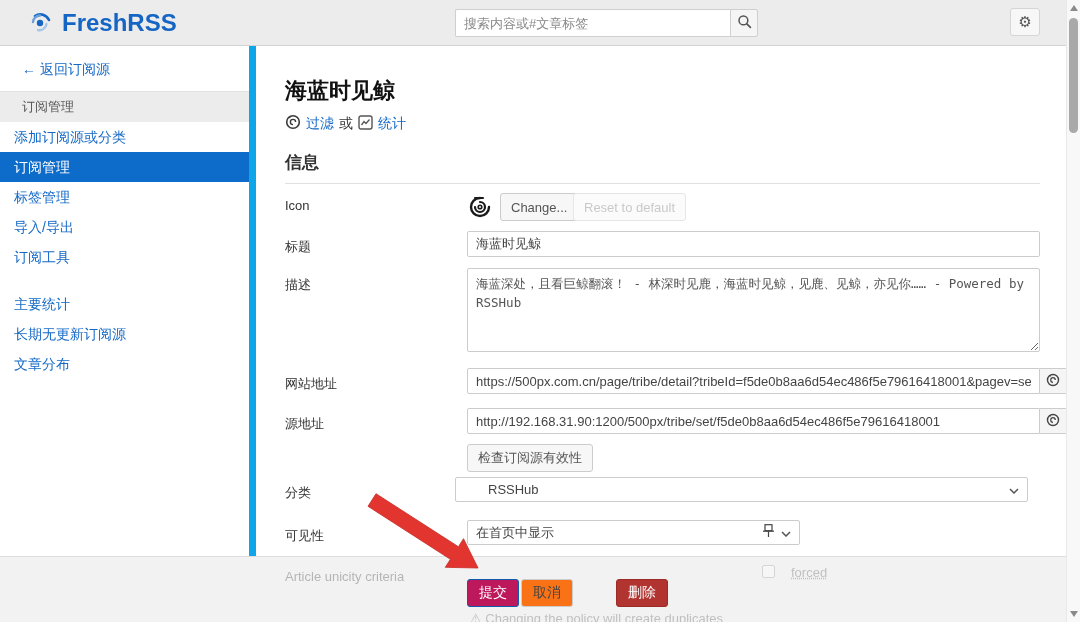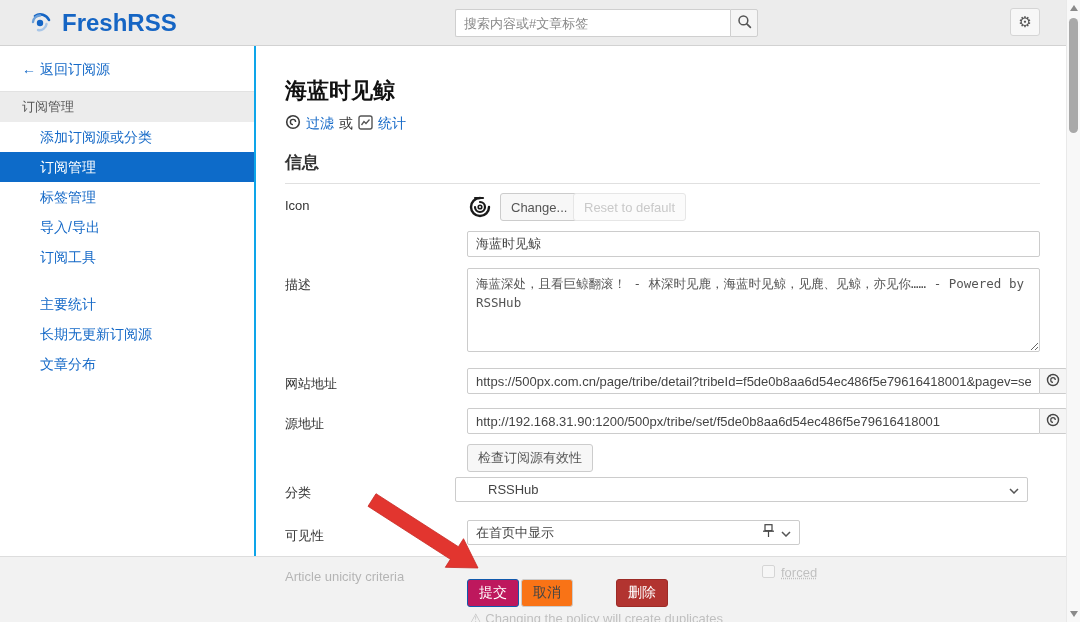--- a/index.html
+++ b/index.html
@@ -10,24 +10,24 @@
   .header { position:absolute; left:0; top:0; width:1066px; height:46px; background:#ececec; border-bottom:1px solid #d2d2d2; z-index:5; }
   .logo { position:absolute; left:28px; top:7px; display:flex; align-items:center; gap:6px; cursor:pointer; }
   .logo-text { font-size:24px; font-weight:bold; color:#1565c4; letter-spacing:0; }
   .search-wrap { position:absolute; left:455px; top:9px; display:flex; }
   .search-input { width:275px; height:28px; border:1px solid #cfcfcf; border-right:none; background:#fff; padding:0 8px; font-size:13px; color:#333; outline:none; border-radius:2px 0 0 2px; }
   .search-input::placeholder { color:#888; }
   .search-btn { width:28px; height:28px; border:1px solid #cfcfcf; background:#f5f5f5; border-radius:0 2px 2px 0; display:flex; align-items:center; justify-content:center; cursor:pointer; }
   .gear-btn { position:absolute; left:1010px; top:8px; width:30px; height:28px; border:1px solid #d5d5d5; background:#f7f7f7; border-radius:3px; display:flex; align-items:center; justify-content:center; font-size:15px; color:#555; cursor:pointer; }
 
   
-  .sidebar { position:absolute; left:0; top:46px; width:256px; height:576px; background:#fff; border-right:2px solid #0ea5e9; }
+  .sidebar { position:absolute; left:0; top:46px; width:256px; height:576px; background:#fff; border-right:7px solid #0ea5e9; }
   .back-link { display:block; height:46px; line-height:46px; padding-left:22px; color:#1569c7; font-size:14px; border-bottom:1px solid #e2e2e2; cursor:pointer; text-decoration:none; }
   .side-sec { height:30px; line-height:30px; padding-left:22px; background:#ececec; color:#555; font-size:13px; }
-  .side-item { height:30px; line-height:30px; padding-left:40px; color:#1569c7; font-size:14px; cursor:pointer; }
+  .side-item { height:30px; line-height:30px; padding-left:14px; color:#1569c7; font-size:14px; cursor:pointer; }
   .side-item.active { background:#0d6bc9; color:#fff; }
   .side-gap { height:17px; }
 
   
   .main { position:absolute; left:257px; top:46px; width:809px; height:576px; background:#fff; }
   .feed-title { position:absolute; left:28px; top:30px; font-size:22px; font-weight:bold; color:#111; }
   .subnav { position:absolute; left:28px; top:68px; display:flex; align-items:center; gap:5px; font-size:14px; }
   .subnav a { color:#1569c7; text-decoration:none; cursor:pointer; }
   .subnav .or { color:#333; }
   .sec-title { position:absolute; left:28px; top:105px; width:755px; font-size:17px; color:#333; padding-bottom:9px; border-bottom:1px solid #e0e0e0; }
@@ -140,20 +140,21 @@
     <svg width="26" height="26" viewBox="0 0 26 26">
       <path d="M13 4 a 9 9 0 1 0 9 9" fill="none" stroke="#1a1a1a" stroke-width="2.4" stroke-linecap="round"></path>
       <path d="M13 8 a 5 5 0 1 1 -5 5" fill="none" stroke="#1a1a1a" stroke-width="2.2" stroke-linecap="round"></path>
       <circle cx="13" cy="13" r="1.8" fill="none" stroke="#1a1a1a" stroke-width="1.6"></circle>
       <path d="M8 4 h8" stroke="#1a1a1a" stroke-width="2.2" stroke-linecap="round"></path>
     </svg>
   </span>
   <button class="btn" style="position:absolute; left:243px; top:147px;">Change...</button>
   <button class="btn disabled" style="position:absolute; left:316px; top:147px;">Reset to default</button>
 
+  <div class="form-label" style="left:28px; top:192px;">标题</div>
   <input class="inp" style="position: absolute; left: 210px; top: 185px; width: 573px; height: 26px;" type="text" value="海蓝时见鲸">
 
   <div class="form-label" style="left:28px; top:230px;">描述</div>
   <textarea class="inp" style="position: absolute; left: 210px; top: 222px; width: 573px; height: 84px;">海蓝深处，且看巨鲸翻滚！ - 林深时见鹿，海蓝时见鲸，见鹿、见鲸，亦见你…… - Powered by RSSHub</textarea>
 
   <div class="form-label" style="left:28px; top:329px;">网站地址</div>
   <div style="position:absolute; left:210px; top:322px; display:flex; width:600px;">
     <input class="inp" style="flex: 1 1 0%; height: 26px; border-radius: 2px 0px 0px 2px;" type="text" value="https://500px.com.cn/page/tribe/detail?tribeId=f5de0b8aa6d54ec486f5e79616418001&amp;pagev=set">
     <button class="url-btn">
       <span>
@@ -206,21 +207,21 @@
       <rect x="3" y="0.7" width="7" height="6" fill="none" stroke="#444" stroke-width="1.2"></rect>
       <line x1="1" y1="7.2" x2="12" y2="7.2" stroke="#444" stroke-width="1.2"></line>
       <line x1="6.5" y1="7.2" x2="6.5" y2="13" stroke="#444" stroke-width="1.2"></line>
     </svg>
   </span>
 </div>
 
 <div class="bottom-zone">
 
   <div class="faded form-label" style="left:285px; top:12px; position:absolute;">Article unicity criteria</div>
-  <div class="faded" style="position:absolute; left:762px; top:8px; display:flex; align-items:flex-start; gap:6px;">
+  <div class="faded" style="position:absolute; left:762px; top:8px; display:flex; align-items:flex-start; gap:16px;">
     <span class="checkbox"></span>
     <span style="color:#555; text-decoration:underline dotted;">forced</span>
   </div>
 
   <button class="action-btn action-submit" style="position:absolute; left:467px; top:22px;">提交</button>
   <button class="action-btn action-cancel" style="position:absolute; left:521px; top:22px;">取消</button>
   <button class="action-btn action-delete" style="position:absolute; left:583px; top:22px;">删除</button>
 
   <div class="faded" style="position:absolute; left:470px; top:54px; color:#555; font-size:13px;">⚠ Changing the policy will create duplicates</div>
 </div>

